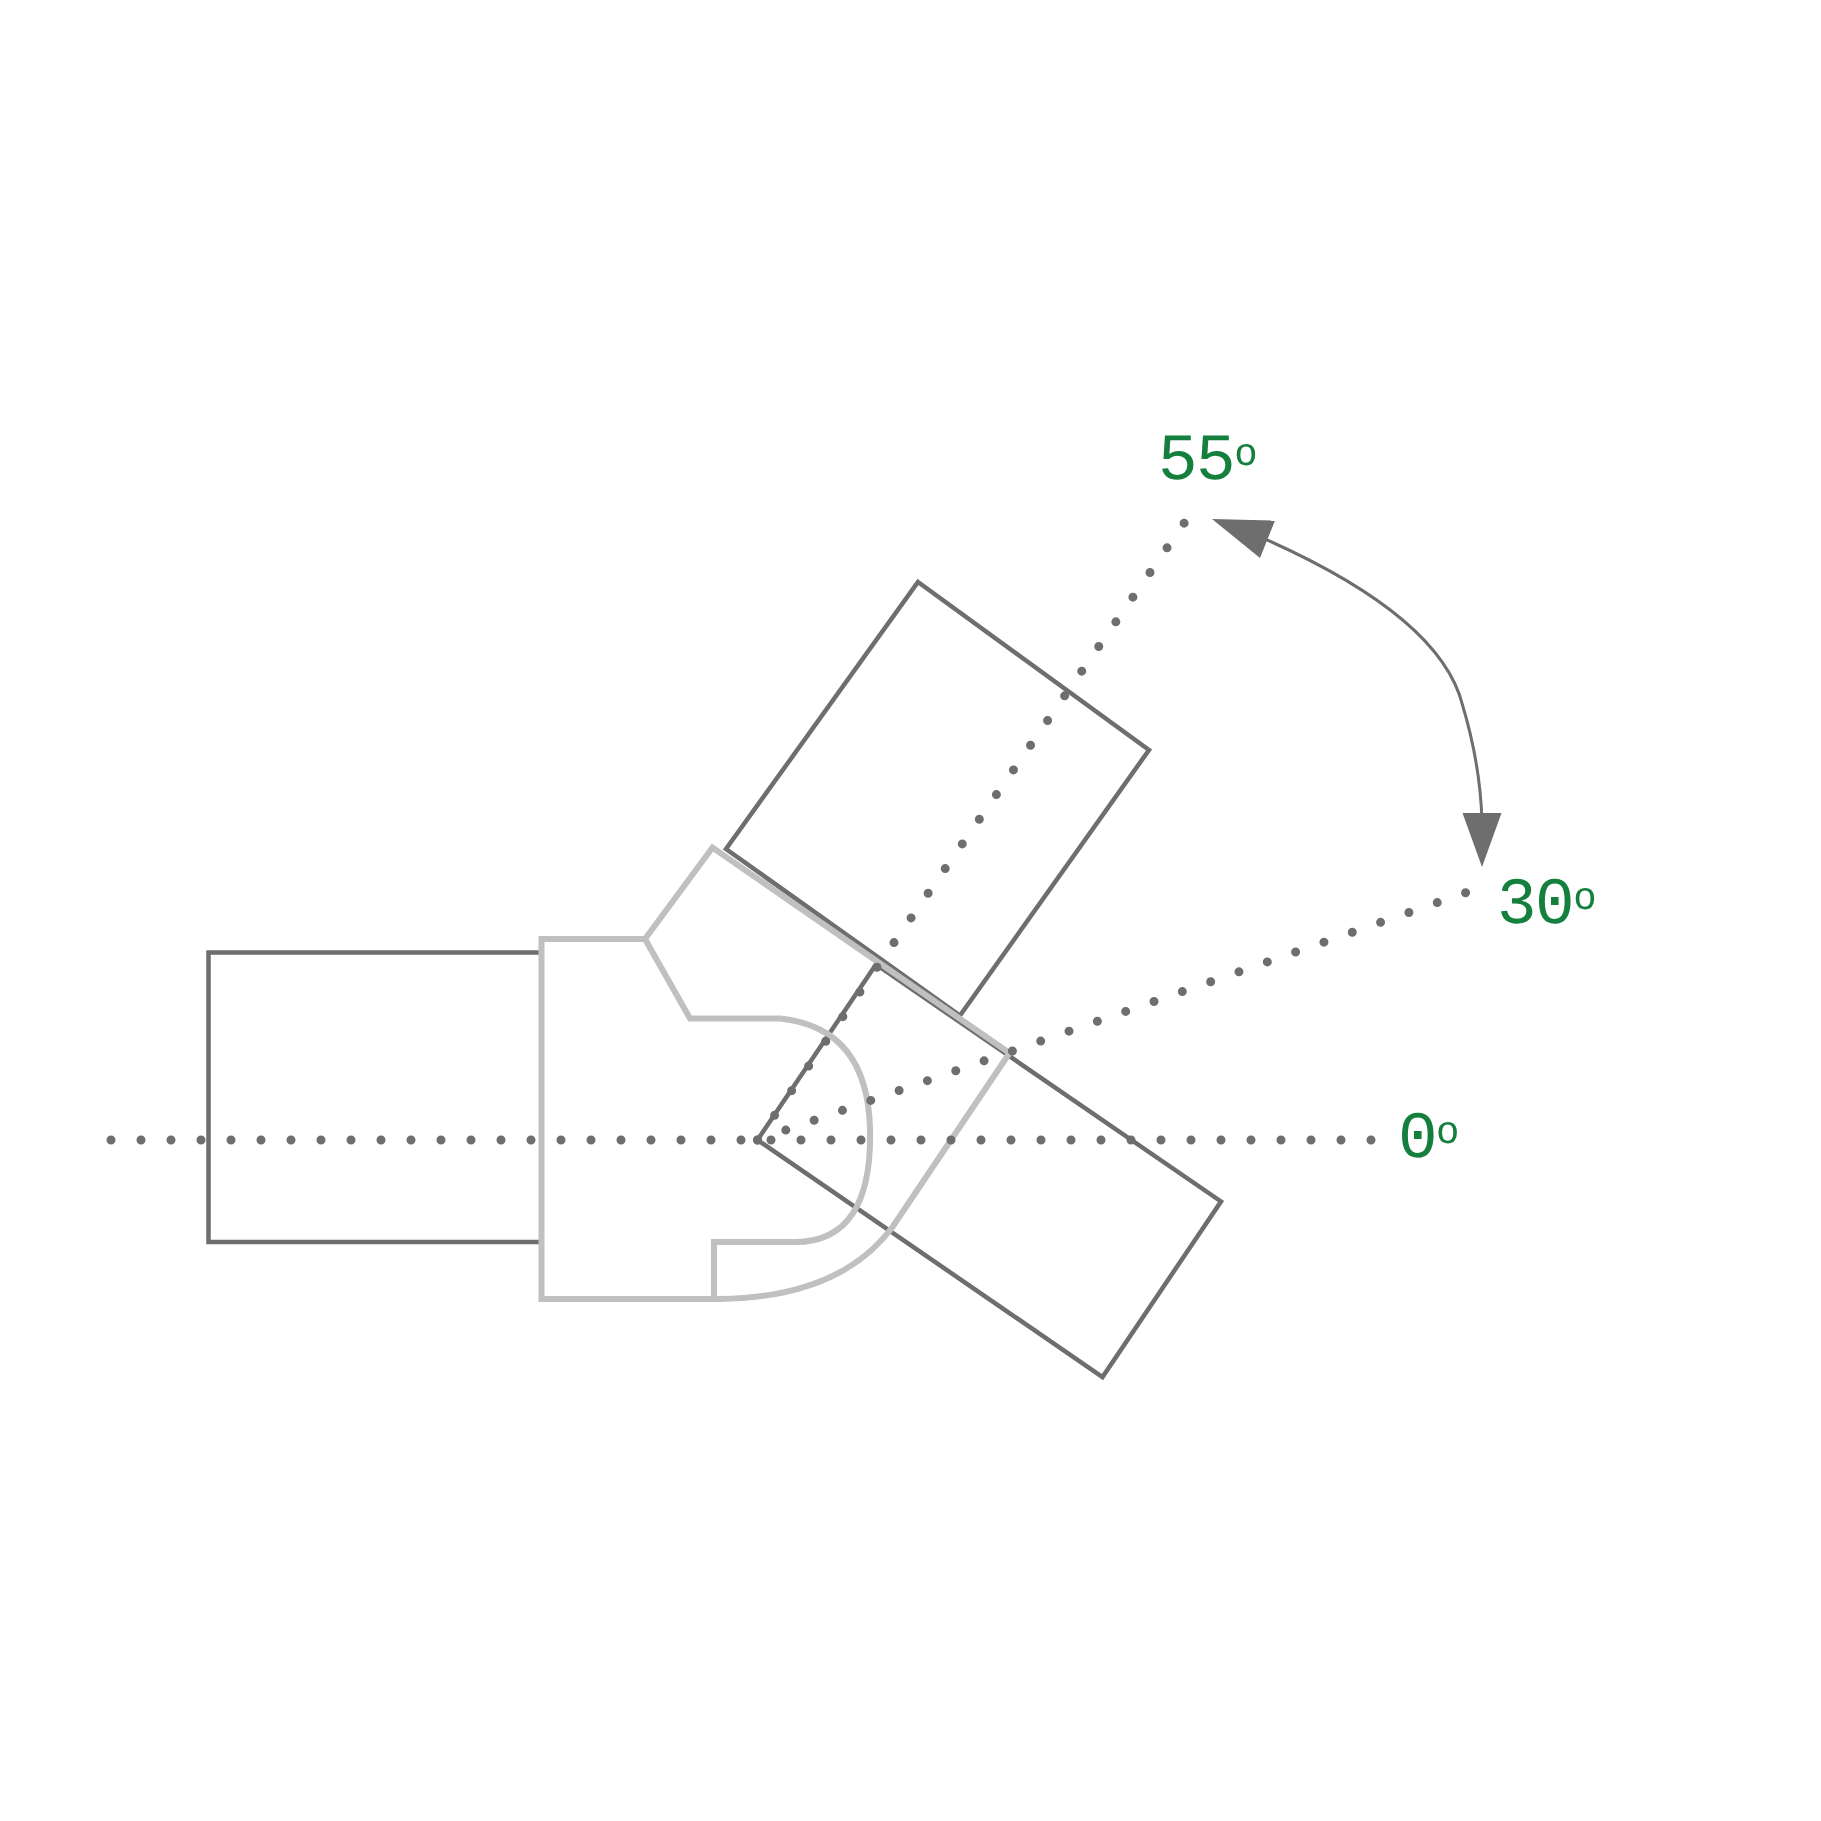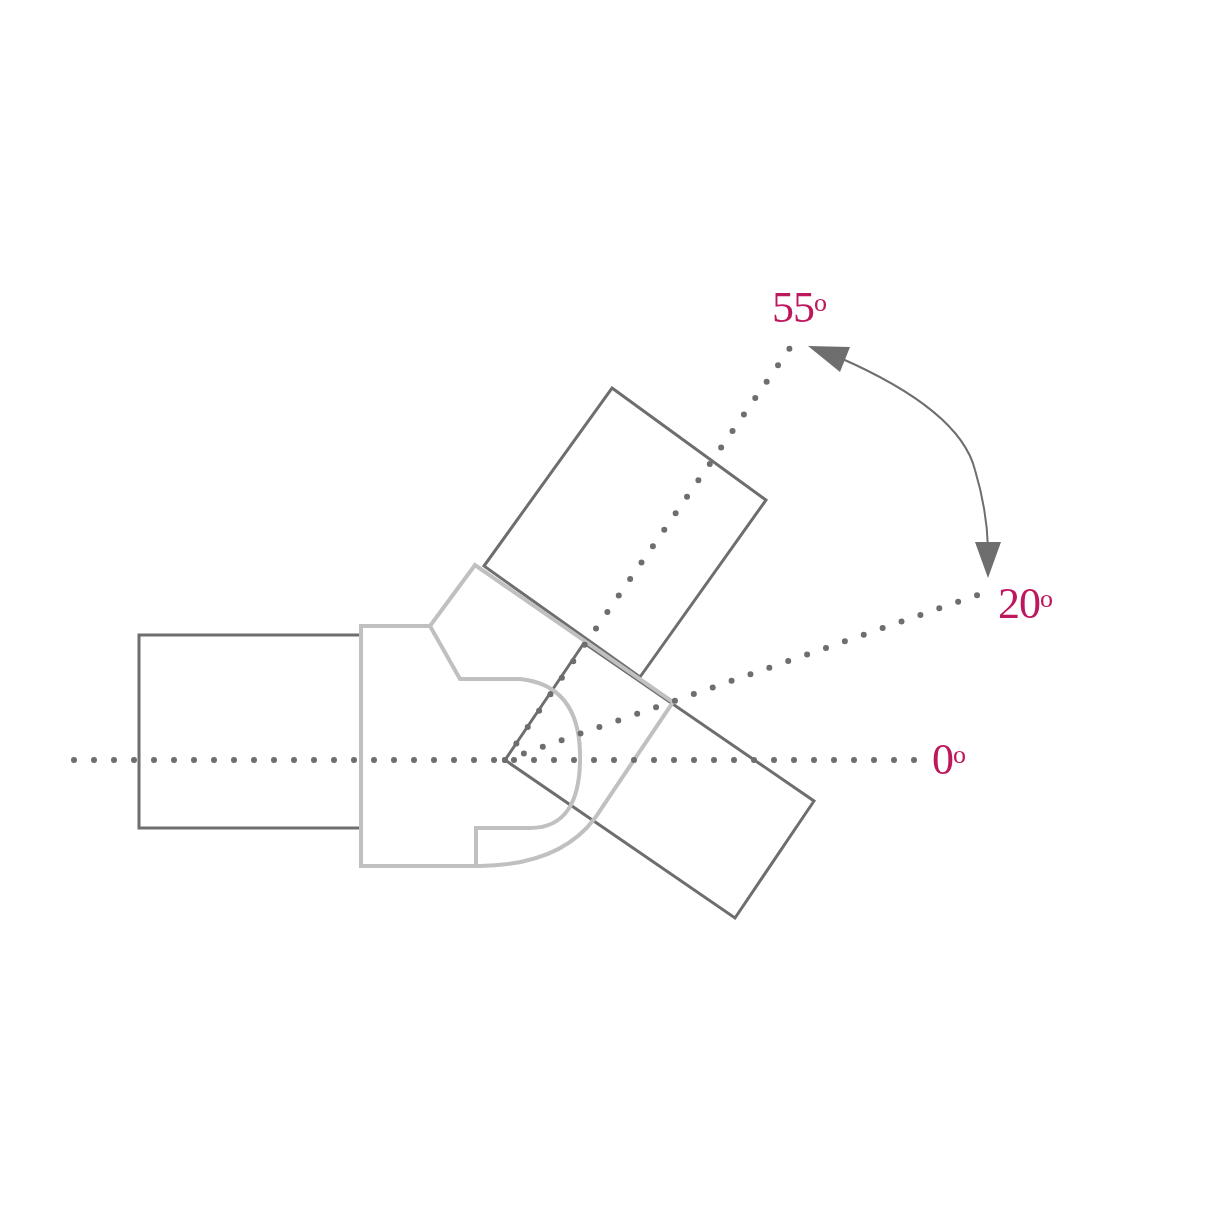--- a/index.html
+++ b/index.html
@@ -1,18 +1,18 @@
 <!DOCTYPE html>
 <html><head>
 <meta charset="utf-8">
 <style>
   html, body { margin:0; padding:0; background:#ffffff; }
   body { width:1214px; height:1214px; overflow:hidden; position:relative; font-family:"Liberation Sans", sans-serif; }
   svg { position:absolute; left:0; top:0; }
-  .lbl { position:absolute; color:#be185d; font-size:44px; font-family:Liberation Serif, serif; font-weight:300; letter-spacing:-1px; line-height:1; }
+  .lbl { position:absolute; color:#15803d; font-size:44px; font-family:Liberation Mono, monospace; font-weight:300; letter-spacing:-1px; line-height:1; }
   .lbl sup { font-size:26px; vertical-align:top; position:relative; top:4px; }
 </style>
 </head>
 <body>
 
 <svg width="1214" height="1214" viewBox="0 0 1214 1214">
 
   <rect x="139" y="635" width="222" height="193" fill="none" stroke="#6e6e6e" stroke-width="3"></rect>
 
   <polygon points="612,388 766,500 640,677 484,566" fill="#fff" fill-opacity="0" stroke="#6e6e6e" stroke-width="3"></polygon>
@@ -28,17 +28,17 @@
 
   <path d="M838,357 Q960,410 975,470 Q987,510 988,548" fill="none" stroke="#6e6e6e" stroke-width="2"></path>
   <polygon points="808,346 850,347 840,372" fill="#6e6e6e"></polygon>
   <polygon points="975,542 1001,542 988,578" fill="#6e6e6e"></polygon>
 </svg>
 
 <div class="lbl" style="left:772px; top:286px;">
   <span>55</span><sup>o</sup>
 </div>
 <div class="lbl" style="left:998px; top:582px;">
-  <span>20</span><sup>o</sup>
+  <span>30</span><sup>o</sup>
 </div>
 <div class="lbl" style="left:932px; top:738px;text-align:right;">
   <span>0</span><sup>o</sup>
 </div>
 
 </body></html>

